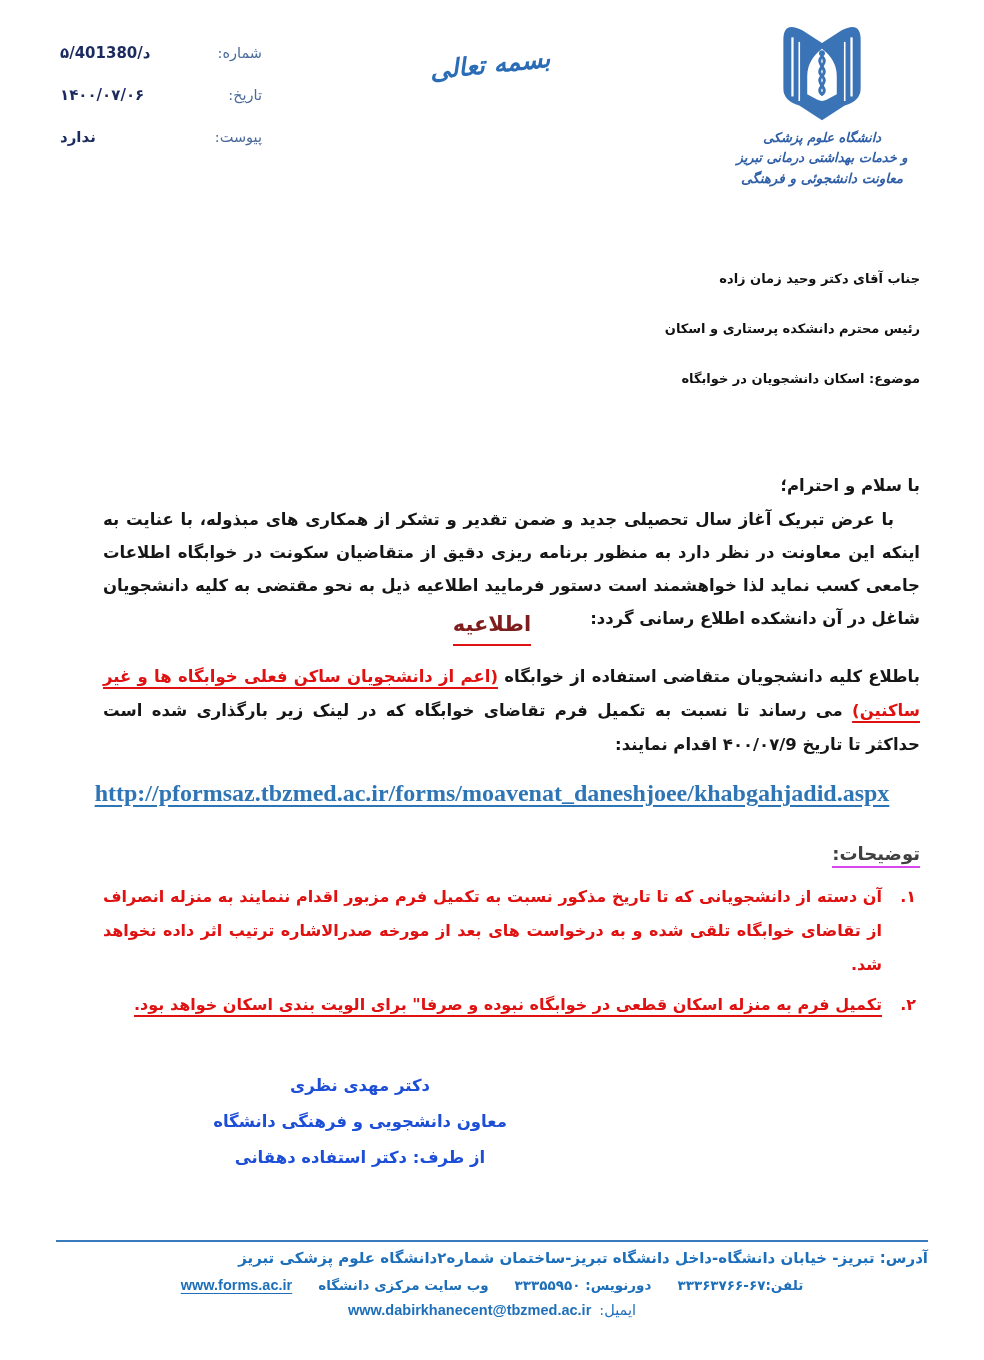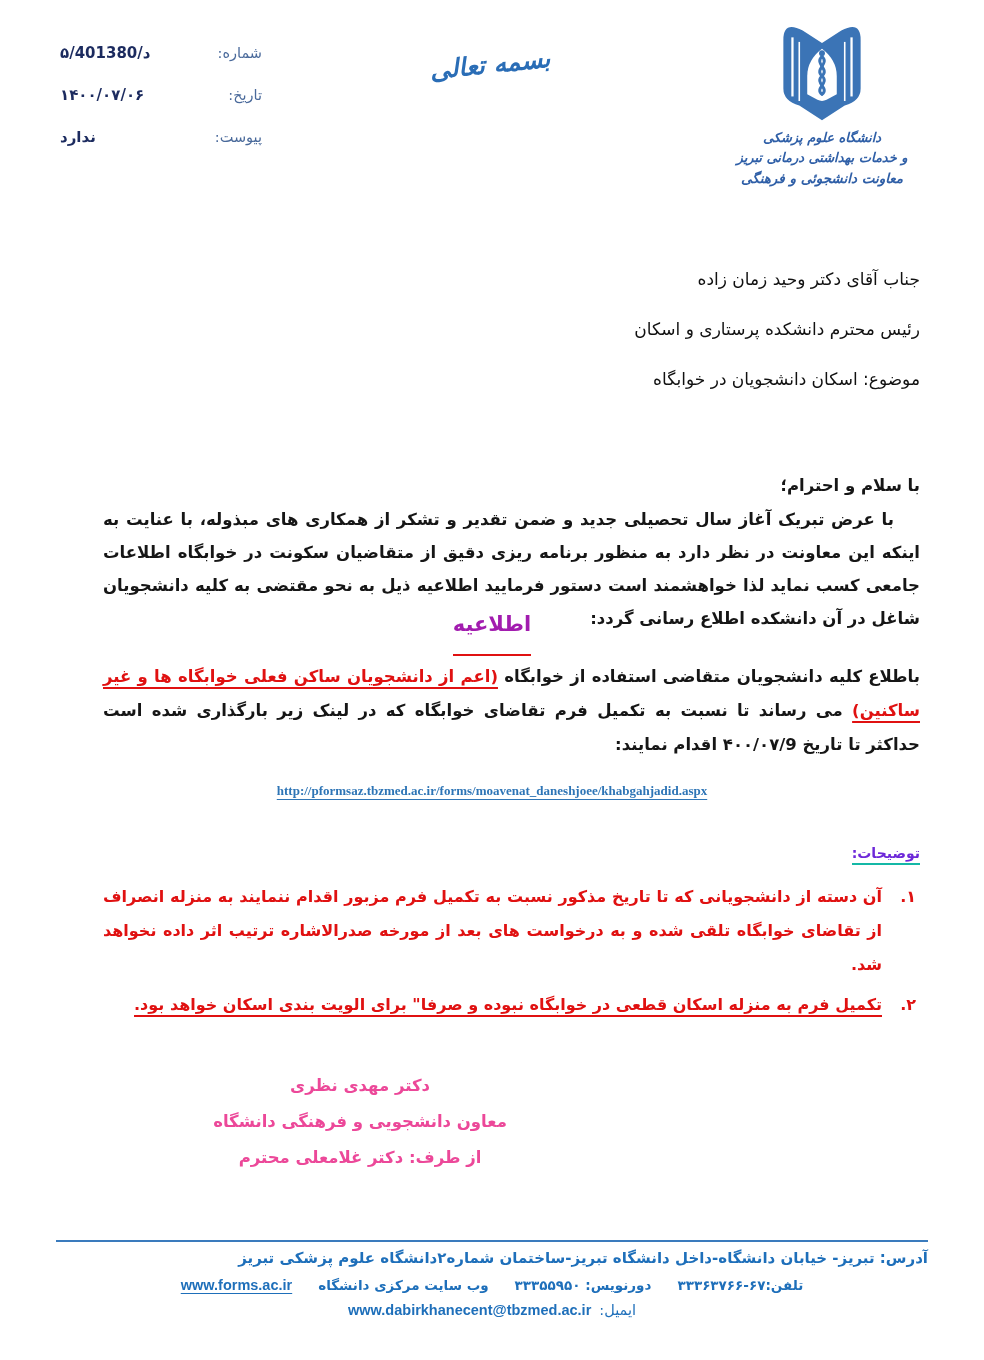--- a/index.html
+++ b/index.html
@@ -17,48 +17,48 @@
     color:#2a6db6;font-size:25px;font-weight:bold;font-style:italic;transform:rotate(-6deg);}
   
   .logo-wrap{position:absolute;top:26px;left:722px;width:200px;text-align:center;}
   .logo-svg{display:block;margin:0 auto;}
   .logo-text{color:#2f5fa7;font-weight:bold;font-style:italic;line-height:1.55;margin-top:2px;}
   .logo-text .l1{font-size:13px;}
   .logo-text .l2{font-size:13px;}
   .logo-text .l3{font-size:13.5px;}
   
   .recipient{position:absolute;top:254px;right:64px;left:103px;direction:rtl;text-align:right;
-    font-size:17px;font-weight:normal;line-height:50px;color:#111;}
+    font-size:13px;font-weight:bold;line-height:50px;color:#111;}
   
   .bodyblock{position:absolute;top:428px;right:64px;left:103px;direction:rtl;color:#161616;}
   .salutation{font-size:16.5px;font-weight:bold;text-align:right;margin-top:48px;}
   .paragraph{margin-top:8px;font-size:16.5px;font-weight:bold;line-height:33px;
     text-align:justify;text-indent:26px;}
   
   .notice-heading{position:absolute;top:612px;left:0;width:100%;text-align:center;}
-  .notice-heading span{display:inline-block;color:#a21caf;font-size:21px;font-weight:bold;
-    border-bottom:2.5px solid #e01111;padding-bottom:18px;}
+  .notice-heading span{display:inline-block;color:#7f1d1d;font-size:21px;font-weight:bold;
+    border-bottom:2.5px solid #e01111;padding-bottom:8px;}
   .notice-para{position:absolute;top:660px;right:64px;left:103px;direction:rtl;
     font-size:16.5px;font-weight:bold;line-height:34px;text-align:justify;color:#161616;}
   .red-u{color:#e01111;text-decoration:underline;text-decoration-thickness:2px;text-underline-offset:5px;}
   .form-link{position:absolute;top:780px;left:0;width:100%;text-align:center;}
-  .form-link a{font-family:"Liberation Serif","DejaVu Serif",serif;font-size:13px;font-weight:bold;
+  .form-link a{font-family:"Liberation Serif","DejaVu Serif",serif;font-size:24px;font-weight:bold;
     color:#2e75b6;text-decoration:underline;text-underline-offset:4px;text-align:right;}
   
   .exp-heading{position:absolute;top:843px;right:64px;direction:rtl;}
-  .exp-heading span{display:inline-block;color:#6d28d9;font-size:14px;font-weight:bold;
-    border-bottom:2px solid #14b8a6;padding-bottom:2px;}
+  .exp-heading span{display:inline-block;color:#404040;font-size:18px;font-weight:bold;
+    border-bottom:2px solid #d946ef;padding-bottom:2px;}
   .exp-list{position:absolute;top:880px;right:64px;left:103px;direction:rtl;color:#e01111;
     font-size:16px;font-weight:bold;line-height:34px;}
   .exp-item{position:relative;padding-right:38px;margin-bottom:6px;text-align:justify;}
   .exp-num{position:absolute;right:4px;top:0;}
   .exp-text.u{text-decoration:underline;text-decoration-thickness:1.5px;text-underline-offset:5px;}
   
   .signature{position:absolute;top:1068px;left:205px;width:310px;direction:rtl;text-align:center;
-    font-size:16.5px;font-weight:bold;color:#ec4899;line-height:36px;}
+    font-size:16.5px;font-weight:bold;color:#1d4ed8;line-height:36px;}
   
   .footer{position:absolute;top:1240px;left:56px;right:56px;}
   .footer-rule{height:0;border-top:2.5px solid #3a7bbd;}
   .footer-address{direction:rtl;color:#1e6fba;font-weight:bold;font-size:15px;margin-top:7px;}
   .footer-contact{display:flex;direction:rtl;justify-content:center;align-items:baseline;gap:26px;
     color:#1e6fba;font-weight:bold;font-size:13.5px;margin-top:10px;}
   .footer-contact .latin{font-family:"Liberation Sans",sans-serif;font-size:14.5px;}
   .footer-contact .url{text-decoration:underline;text-underline-offset:3px;color:#1e6fba;}
   .footer-email{display:flex;direction:rtl;justify-content:center;align-items:baseline;gap:8px;
     color:#1e6fba;font-size:14.5px;margin-top:9px;}
@@ -136,21 +136,21 @@
     </div>
     <div class="exp-item">
       <span class="exp-num">۲.</span>
       <div class="exp-text u">تکمیل فرم به منزله اسکان قطعی در خوابگاه نبوده و صرفا" برای الویت بندی اسکان خواهد بود.</div>
     </div>
   </div>
 
   <div class="signature">
     <div>دکتر مهدی نظری</div>
     <div>معاون دانشجویی و فرهنگی دانشگاه</div>
-    <div>از طرف: دکتر غلامعلی محترم</div>
+    <div>از طرف: دکتر استفاده دهقانی</div>
   </div>
 
   <div class="footer">
     <div class="footer-rule"></div>
     <div class="footer-address">آدرس: تبریز- خیابان دانشگاه-داخل دانشگاه تبریز-ساختمان شماره۲دانشگاه علوم پزشکی تبریز</div>
     <div class="footer-contact">
       <span dir="rtl">تلفن:۶۷-۳۳۳۶۳۷۶۶</span>
       <span dir="rtl">دورنویس: ۳۳۳۵۵۹۵۰</span>
       <span dir="rtl">وب سایت مرکزی دانشگاه</span>
       <a href="#" class="latin url" dir="ltr">www.forms.ac.ir</a>

